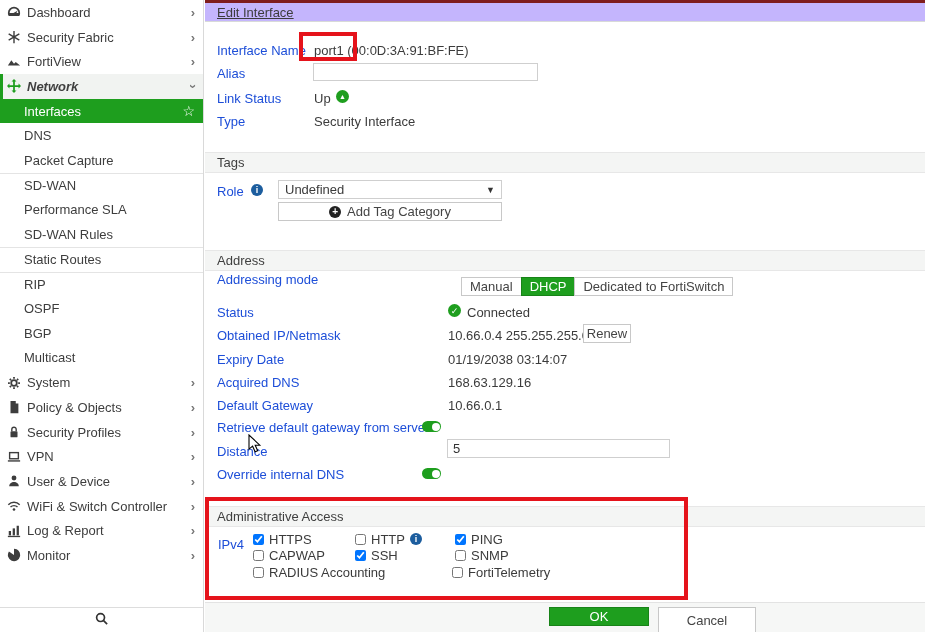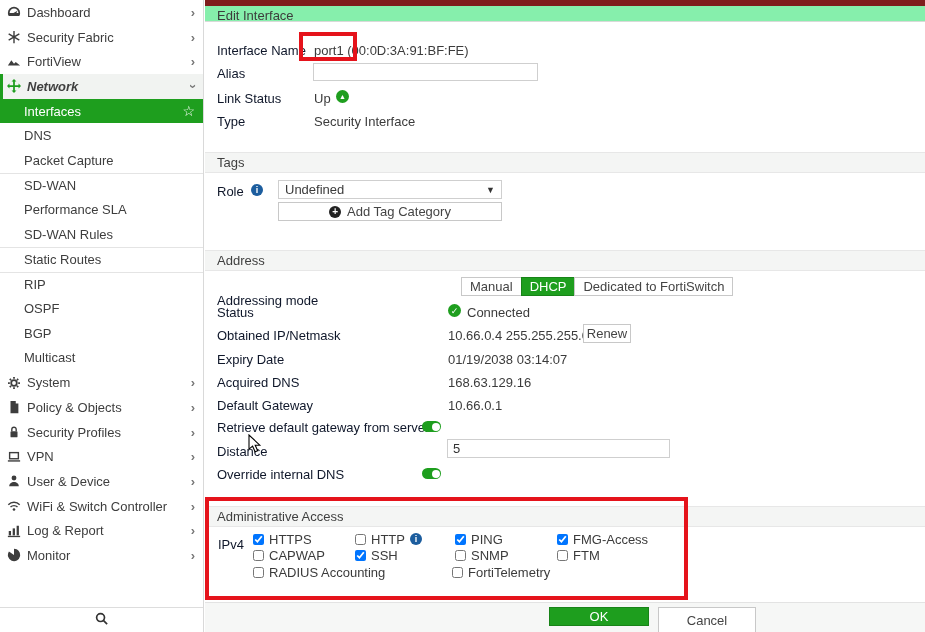--- a/index.html
+++ b/index.html
@@ -19,25 +19,25 @@
   .chev.down { transform:rotate(90deg); }
   .net-open { background:#f1f3f1; border-left:3px solid #1e9e1e; padding-left:3px; }
   .net-open span.t { color:#404040; font-weight:bold;font-style:italic; }
   .sel { background:#1e9e1e; color:#fff; }
   .sel .star { margin-left:auto; color:#fff; font-size:14px; }
   .s-search { position:absolute; bottom:0; left:0; width:203px; height:25px; border-top:1px solid #ddd;
     display:flex; align-items:center; justify-content:center; background:#fff; }
 
   
   .main { position:absolute; left:205px; top:0; width:720px; height:632px; background:#fff; }
-  .hdrbar { position:absolute; left:0; top:0; width:720px; height:22px; background:#86efac;
-    border-top:6px solid #7f1d1d; border-bottom:1px solid #d8dad8; line-height:20px; padding-left:12px; color:#3c3c3c; }
+  .hdrbar { position:absolute; left:0; top:0; width:720px; height:22px; background:#c4b5fd;
+    border-top:3px solid #7f1d1d; border-bottom:1px solid #d8dad8; line-height:20px; padding-left:12px; color:#3c3c3c;text-decoration:underline; }
   .bar { position:absolute; left:0; width:720px; height:21px; background:#f4f5f4;
     border-top:1px solid #e7e7e7; border-bottom:1px solid #e7e7e7; line-height:19px; padding-left:12px; color:#3f3f3f; }
-  .lbl { position:absolute; left:12px; white-space:nowrap; color:#0f172a; }
+  .lbl { position:absolute; left:12px; white-space:nowrap; color:#1d4ed8; }
   .val { position:absolute; white-space:nowrap; color:#3b3b3b; }
   .tin { position:absolute; border:1px solid #cfcfcf; background:#fff; font:inherit; color:#333; padding:0 5px; }
   .btn { position:absolute; border:1px solid #c8c8c8; background:#fff; font:inherit; color:#444;
     display:flex; align-items:center; justify-content:center; cursor:pointer; }
   .selectbox { position:absolute; border:1px solid #cfcfcf; background:#fff; display:flex; align-items:center;
     padding:0 6px; cursor:pointer; }
   .selectbox .caret { margin-left:auto; font-size:9px; color:#333; }
   .seg { position:absolute; display:flex; }
   .seg div { border:1px solid #c8c8c8; background:#fff; padding:1px 8px; height:19px; line-height:16px;
     margin-left:-1px; cursor:pointer; white-space:nowrap; color:#444; }
@@ -258,21 +258,21 @@
       <span>Undefined</span>
       <span class="caret">▼</span>
     </div>
     <div class="btn" style="left:73px; top:202px; width:224px; height:19px">
       <span class="plus">+</span>
       <span>Add Tag Category</span>
     </div>
 
     <div class="bar" style="top:250px">Address</div>
 
-    <span class="lbl" style="top:293px">Addressing mode</span>
+    <span class="lbl" style="top:272px">Addressing mode</span>
     <div class="seg" style="left:239px; top:277px">
       <div>Manual</div>
       <div class="on">DHCP</div>
       <div>Dedicated to FortiSwitch</div>
     </div>
 
     <span class="lbl" style="top:305px">Status</span>
     <span class="cicon" style="left:243px; top:304px">✓</span>
     <span class="val" style="left:262px; top:305px">Connected</span>
 
@@ -331,30 +331,20 @@
           <input type="checkbox" checked="" style="">
           <span>PING</span>
         </label>
       <label class="ckrow">
           <input type="checkbox" style="">
           <span>SNMP</span>
         </label>
       <label class="ckrow" style="margin-left:-3px">
           <input type="checkbox" style="">
           <span>FortiTelemetry</span>
-        </label>
-    </div>
-    <div class="ckcol" style="left:352px; top:531px">
-      <label class="ckrow">
-          <input type="checkbox" checked="" style="">
-          <span>FMG-Access</span>
-        </label>
-      <label class="ckrow">
-          <input type="checkbox" style="">
-          <span>FTM</span>
         </label>
     </div>
 
     <div class="redbox" style="left:0px; top:497px; width:483px; height:103px"></div>
 
     <div class="footer"></div>
     <div class="btn ok" style="left:344px; top:607px; width:100px; height:19px">OK</div>
     <div class="btn" style="left:453px; top:607px; width:98px; height:27px">Cancel</div>
 
     <span class="cursor" style="left:43px; top:434px">

